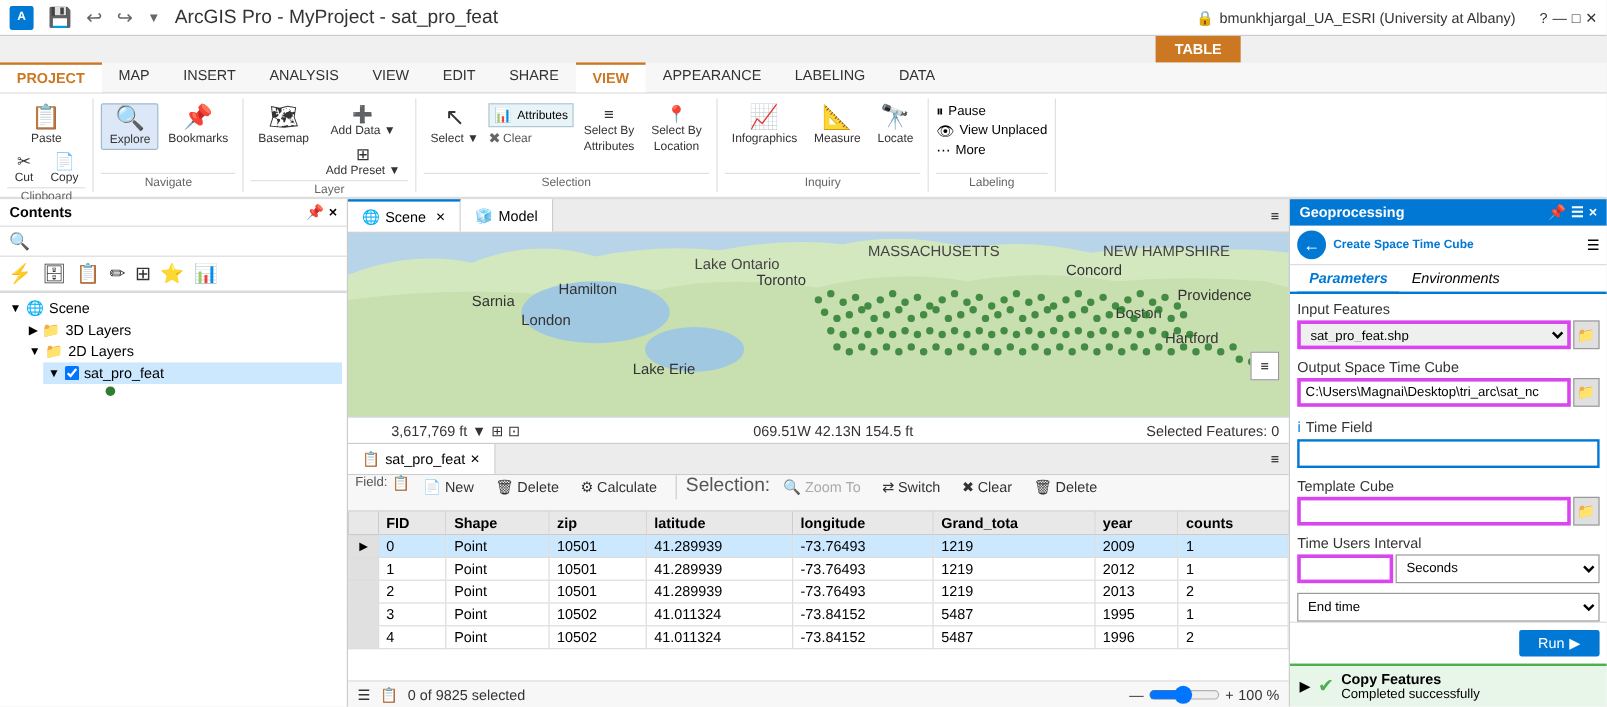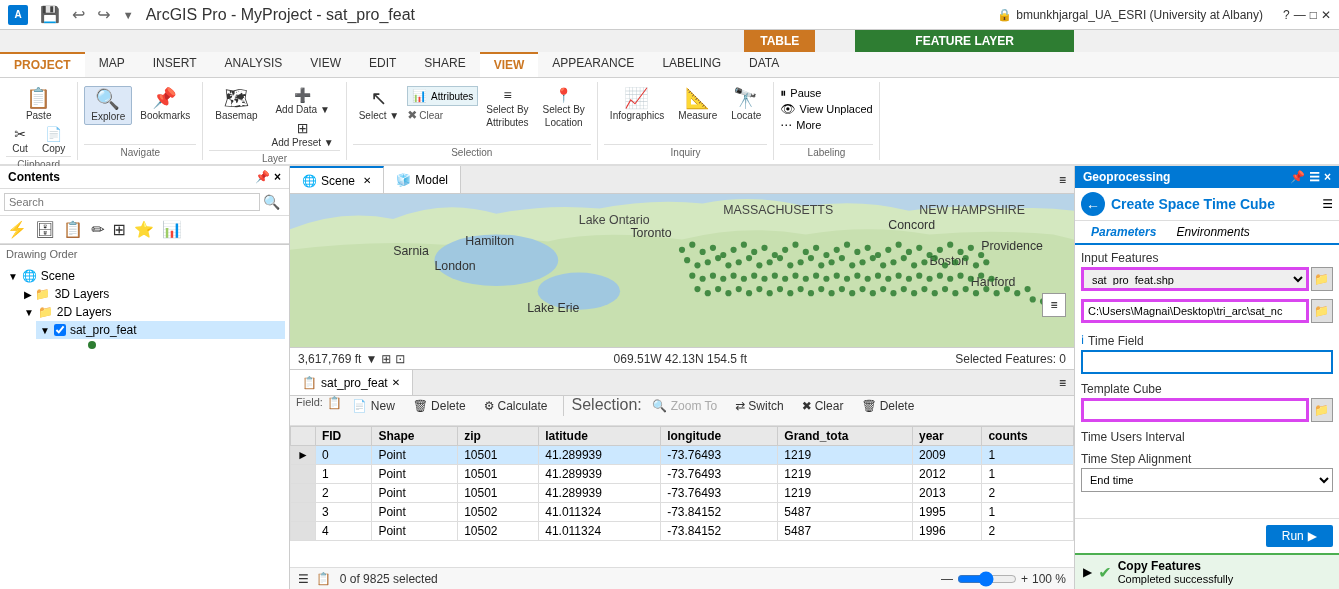--- a/index.html
+++ b/index.html
@@ -234,20 +234,21 @@
       align-items: center;
       padding: 0 8px;
       gap: 12px;
       font-size: 11px;
       color: #333;
     }
     .map-scale {
       display: flex;
       align-items: center;
       gap: 4px;
+      margin-left: 28px;
     }
     .map-coords { flex: 1; text-align: center; }
     .map-selected { margin-left: auto; }
 
     
     .table-panel {
       height: 220px;
       border-top: 1px solid #ccc;
       display: flex;
       flex-direction: column;
@@ -373,21 +374,21 @@
       width: 24px; height: 24px;
       border-radius: 50%;
       background: #0078d4;
       color: #fff;
       display: flex; align-items: center; justify-content: center;
       cursor: pointer;
       font-size: 14px;
       border: none;
     }
     .geopanel-title {
-      font-size: 14px;
+      font-size: 10px;
       font-weight: bold;
       color: #0078d4;
       flex: 1;
     }
     .geopanel-tabs {
       display: flex;
       border-bottom: 2px solid #0078d4;
       padding: 0 6px;
     }
     .geopanel-tab {
@@ -409,21 +410,21 @@
       padding: 6px;
     }
     .geopanel-field {
       margin-bottom: 8px;
     }
     .geopanel-label {
       font-size: 11px;
       color: #333;
       margin-bottom: 2px;
       display: flex;
-      align-items: flex-end;
+      align-items: center;
       gap: 4px;
     }
     .geopanel-label .info-icon {
       color: #0078d4;
       font-size: 12px;
     }
     .geopanel-input-row {
       display: flex;
       align-items: center;
       gap: 2px;
@@ -531,23 +532,20 @@
     <span>✕</span>
   </div>
 </div>
 
 <div class="context-tabs">
   <div style="flex:1;background:#f0f0f0;"></div>
   <div class="context-tab-table">
     <span>TABLE</span>
   </div>
   <div style="width:40px;background:#f0f0f0;"></div>
-  <div class="context-tab-feature">
-    <span>FEATURE LAYER</span>
-  </div>
   <div style="width:265px;background:#f0f0f0;"></div>
 </div>
 
 <div class="ribbon-tabs">
   <div class="ribbon-tab active">PROJECT</div>
   <div class="ribbon-tab">MAP</div>
   <div class="ribbon-tab">INSERT</div>
   <div class="ribbon-tab">ANALYSIS</div>
   <div class="ribbon-tab">VIEW</div>
   <div class="ribbon-tab">EDIT</div>
@@ -689,34 +687,32 @@
 
   <div class="sidebar">
     <div class="sidebar-header">
       <span>Contents</span>
       <div class="sidebar-header-icons">
         <span style="font-size:12px;">📌</span>
         <span style="font-size:12px;">×</span>
       </div>
     </div>
     <div class="sidebar-search">
-      <input type="text" style="flex: 1 1 0%; border: 1px solid rgb(204, 204, 204); padding: 2px 4px; font-size: 11px;" placeholder="Search">
       <span style="font-size:14px;cursor:pointer;padding:0 4px;">🔍</span>
     </div>
     <div class="sidebar-toolbar">
       <span class="sidebar-toolbar-btn">⚡</span>
       <span class="sidebar-toolbar-btn">🗄</span>
       <span class="sidebar-toolbar-btn">📋</span>
       <span class="sidebar-toolbar-btn">✏</span>
       <span class="sidebar-toolbar-btn">⊞</span>
       <span class="sidebar-toolbar-btn">⭐</span>
       <span class="sidebar-toolbar-btn">📊</span>
     </div>
     <div style="height:1px;background:#ccc;"></div>
-    <div style="padding:3px 6px;font-size:11px;color:#666;">Drawing Order</div>
     <div class="sidebar-content">
 
       <div class="tree-item">
         <span class="expand">▼</span>
         <span>🌐</span>
         <span>Scene</span>
       </div>
       <div class="tree-indent">
         <div class="tree-item">
           <span class="expand">▶</span>
@@ -1094,20 +1090,23 @@
         </div>
         <div class="geopanel-input-row">
           <select class="geopanel-input"><option>sat_pro_feat.shp</option></select>
           <button class="geopanel-browse-btn">
             <span class="icon-folder">📁</span>
           </button>
         </div>
       </div>
 
       <div class="geopanel-field">
+        <div class="geopanel-label">
+          <span>Output Space Time Cube</span>
+        </div>
         <div class="geopanel-input-row">
           <input type="text" class="geopanel-input" value="C:\Users\Magnai\Desktop\tri_arc\sat_nc" style="">
           <button class="geopanel-browse-btn">
             <span class="icon-folder">📁</span>
           </button>
         </div>
       </div>
 
       <div class="geopanel-field">
         <div class="geopanel-label">
@@ -1128,26 +1127,27 @@
           <button class="geopanel-browse-btn">
             <span class="icon-folder">📁</span>
           </button>
         </div>
       </div>
 
       <div class="geopanel-field">
         <div class="geopanel-label">
           <span>Time Users Interval</span>
         </div>
+        <div class="geopanel-input-row">
+          <input type="text" class="geopanel-input" style="max-width: 80px;">
+          <select class="geopanel-select"><option>Seconds</option></select>
+        </div>
       </div>
 
       <div class="geopanel-field">
-        <div class="geopanel-label">
-          <span>Time Step Alignment</span>
-        </div>
         <div class="geopanel-dropdown-row">
           <select class="geopanel-select"><option>End time</option></select>
         </div>
       </div>
     </div>
     <div class="geopanel-run-row">
       <button class="run-btn">
         <span>Run</span>
         <span>▶</span>
       </button>

